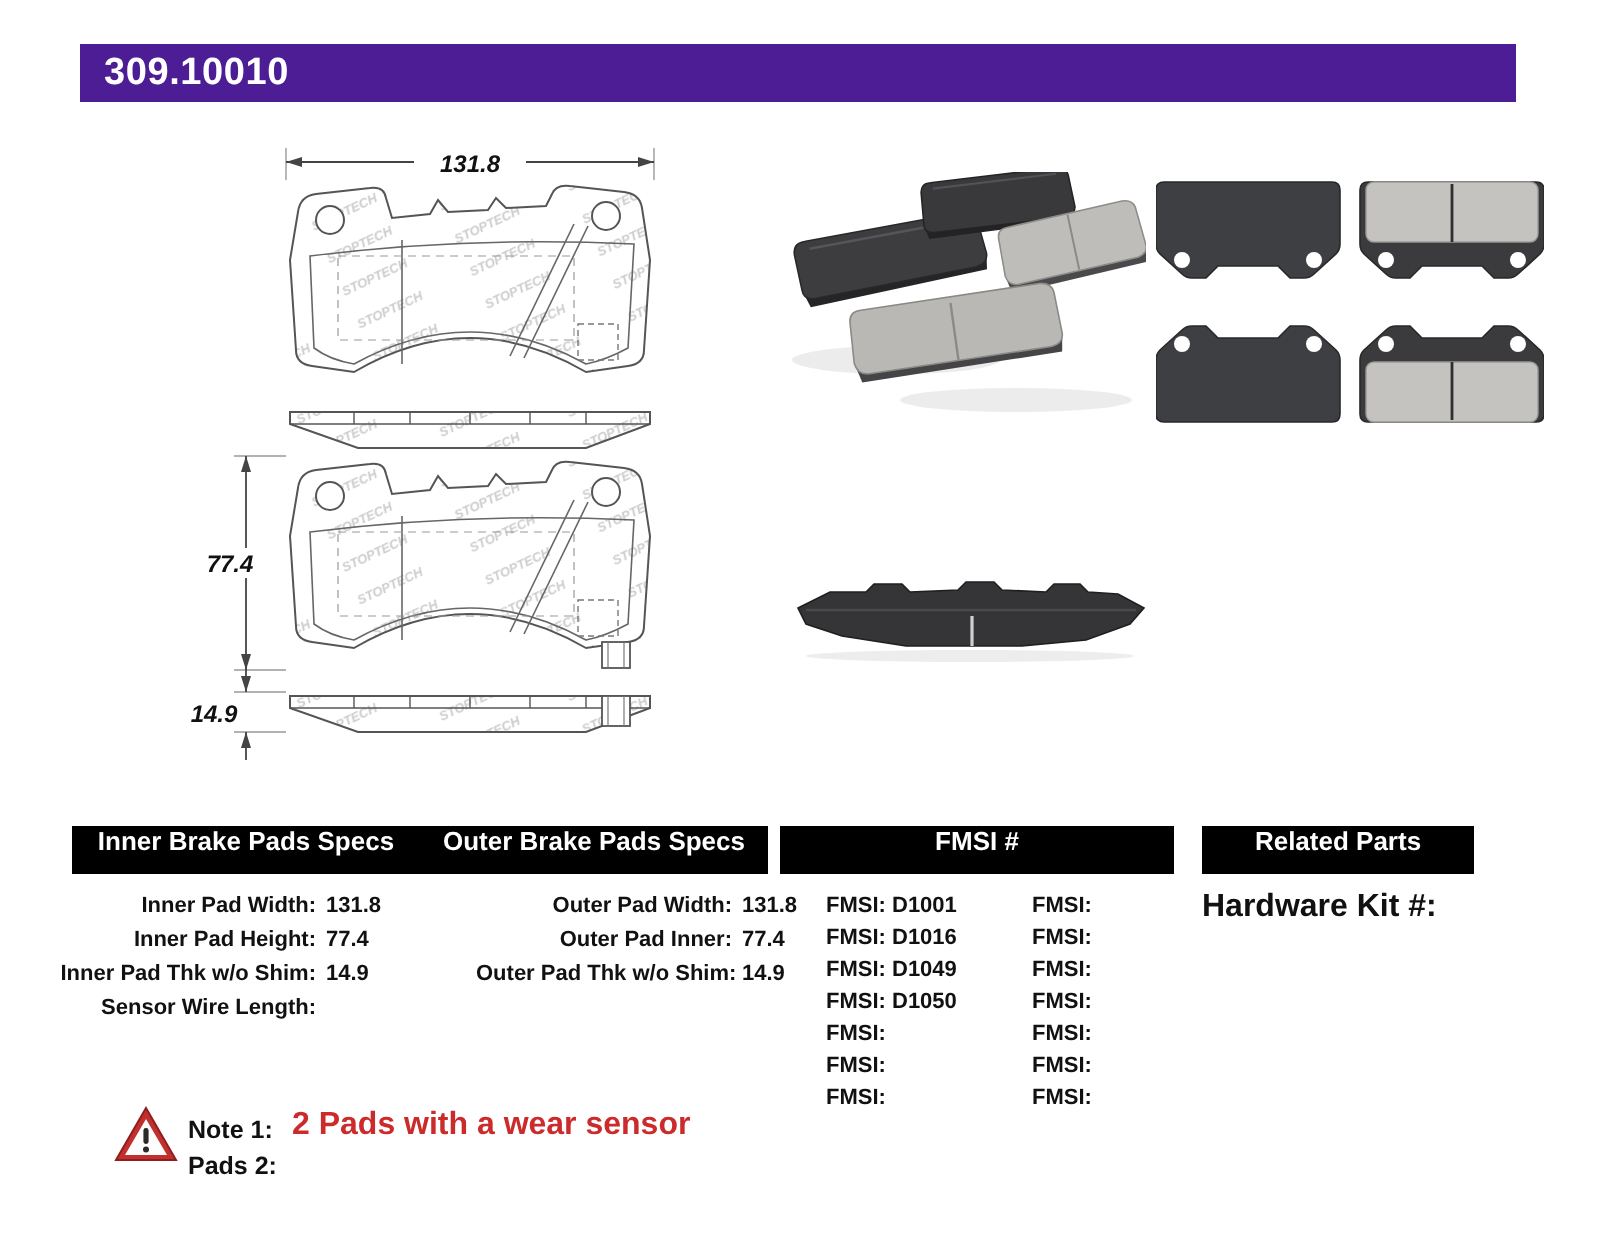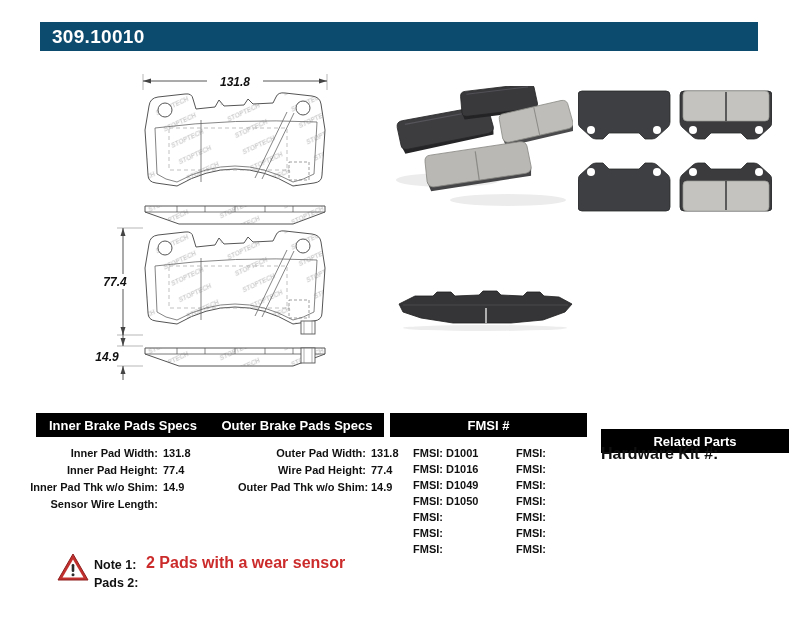--- a/index.html
+++ b/index.html
@@ -4,41 +4,41 @@
 <style>
   * { margin:0; padding:0; box-sizing:border-box; }
   html,body { background:#fff; }
   .page {
     position:relative; width:800px; height:619px; background:#ffffff;
     font-family:"Liberation Sans", sans-serif; color:#111; overflow:hidden;
   }
   
   .header-bar {
     position:absolute; left:40px; top:22px; width:718px; height:29px;
-    background:#0c4a6e; color:#fff; display:flex; align-items:center;
+    background:#4c1d95; color:#fff; display:flex; align-items:center;
     justify-content:space-between; padding:0 12px;
   }
   .header-bar .part-no { font-size:19px; font-weight:bold; letter-spacing:0.3px; }
   .header-bar .prod-type { font-size:19px; font-weight:bold; }
 
   
   .tech-drawing { position:absolute; left:55px; top:60px; }
   .photo-a { position:absolute; left:388px; top:86px; }
   .photo-b { position:absolute; left:578px; top:90px; }
   .photo-c { position:absolute; left:393px; top:286px; }
 
   
   .hdr-box {
     position:absolute; top:413px; height:24px; background:#000; color:#fff;
-    display:flex; align-items:center; font-weight:bold; font-size:13px;
+    display:flex; align-items:flex-start; font-weight:bold; font-size:13px;
   }
   .hdr-box.box1 { left:36px; width:348px; }
   .hdr-box.box1 span { flex:1; text-align:center; }
   .hdr-box.box2 { left:390px; width:197px; justify-content:center; }
-  .hdr-box.box3 { left:601px; width:188px; justify-content:center;margin-top:16px; }
+  .hdr-box.box3 { left:601px; width:136px; justify-content:center; }
 
   
   .spec-col { position:absolute; top:444px; font-size:11px; font-weight:bold; }
   .spec-col .srow { display:flex; height:17px; align-items:center; }
   .spec-col .slabel { width:128px; text-align:right; white-space:nowrap; }
   .spec-col .svalue { padding-left:5px; white-space:nowrap; }
   .inner-col { left:30px; }
   .outer-col { left:238px; }
   .fmsi-col { position:absolute; top:445px; font-size:11px; font-weight:bold; }
   .fmsi-col .frow { height:16px; display:flex; align-items:center;margin-left:21px; }
@@ -243,21 +243,21 @@
       <span class="svalue"></span>
     </div>
   </div>
 
   <div class="spec-col outer-col">
     <div class="srow">
       <span class="slabel">Outer Pad Width:</span>
       <span class="svalue">131.8</span>
     </div>
     <div class="srow">
-      <span class="slabel">Wire Pad Height:</span>
+      <span class="slabel">Outer Pad Inner:</span>
       <span class="svalue">77.4</span>
     </div>
     <div class="srow">
       <span class="slabel">Outer Pad Thk w/o Shim:</span>
       <span class="svalue">14.9</span>
     </div>
   </div>
 
   <div class="fmsi-col fmsi-col1">
     <div class="frow">FMSI:  D1001</div>

